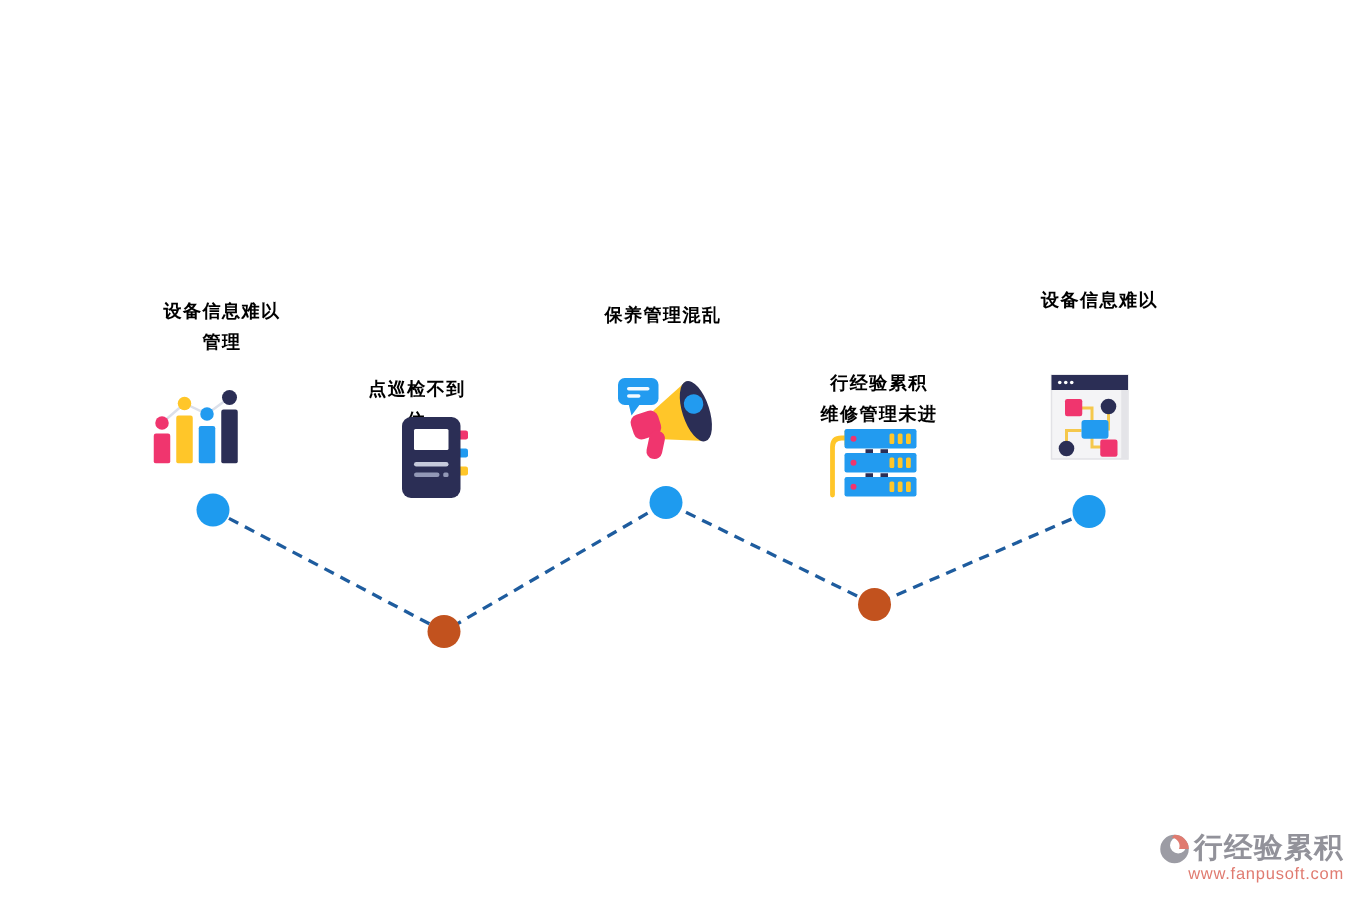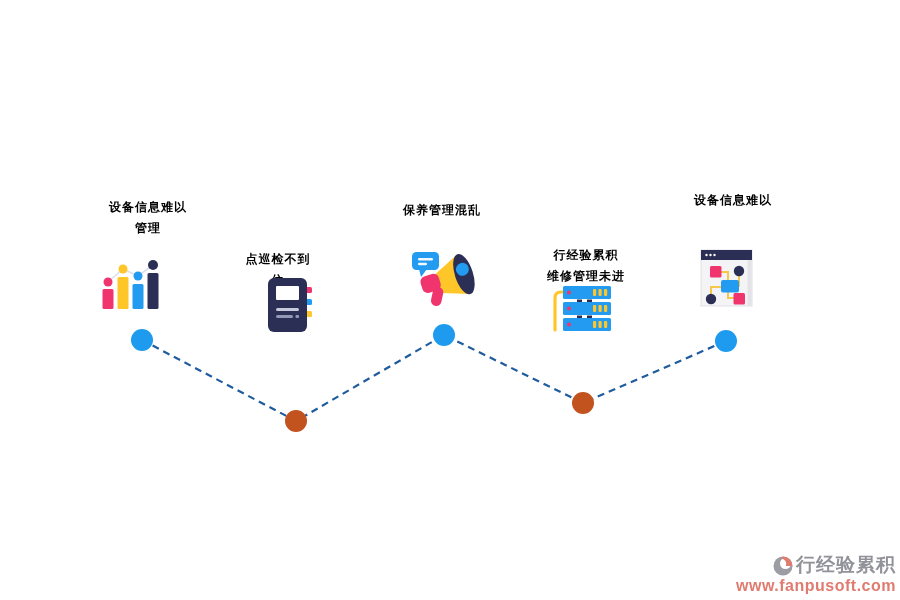--- a/index.html
+++ b/index.html
@@ -20,21 +20,21 @@
   .watermark{
     position:absolute;left:768px;top:552px;width:128px;z-index:2;
     display:flex;flex-direction:column;align-items:flex-end;
   }
   .wm-row{display:flex;align-items:center;gap:2px;}
   .wm-brand{
     font-size:19px;font-weight:bold;letter-spacing:1px;
     color:var(--watermark-grey,#92929A);white-space:nowrap;
   }
   .wm-url{
-    font-size:16px;font-weight:bold;margin-top:-1px;
+    font-size:11px;font-weight:normal;margin-top:-1px;
     color:var(--watermark-salmon,#E07B70);letter-spacing:.5px;white-space:nowrap;
   }
 </style>
 </head>
 <body>
 
 <div class="canvas">
 
   <svg class="connector" width="900" height="600" viewBox="0 0 900 600">
     <polyline points="142,340 296,421 444,335 583,403 726,341" fill="none" style="stroke:var(--line-blue,#1E5C9E)" stroke-width="2.2" stroke-dasharray="7 5"></polyline>

